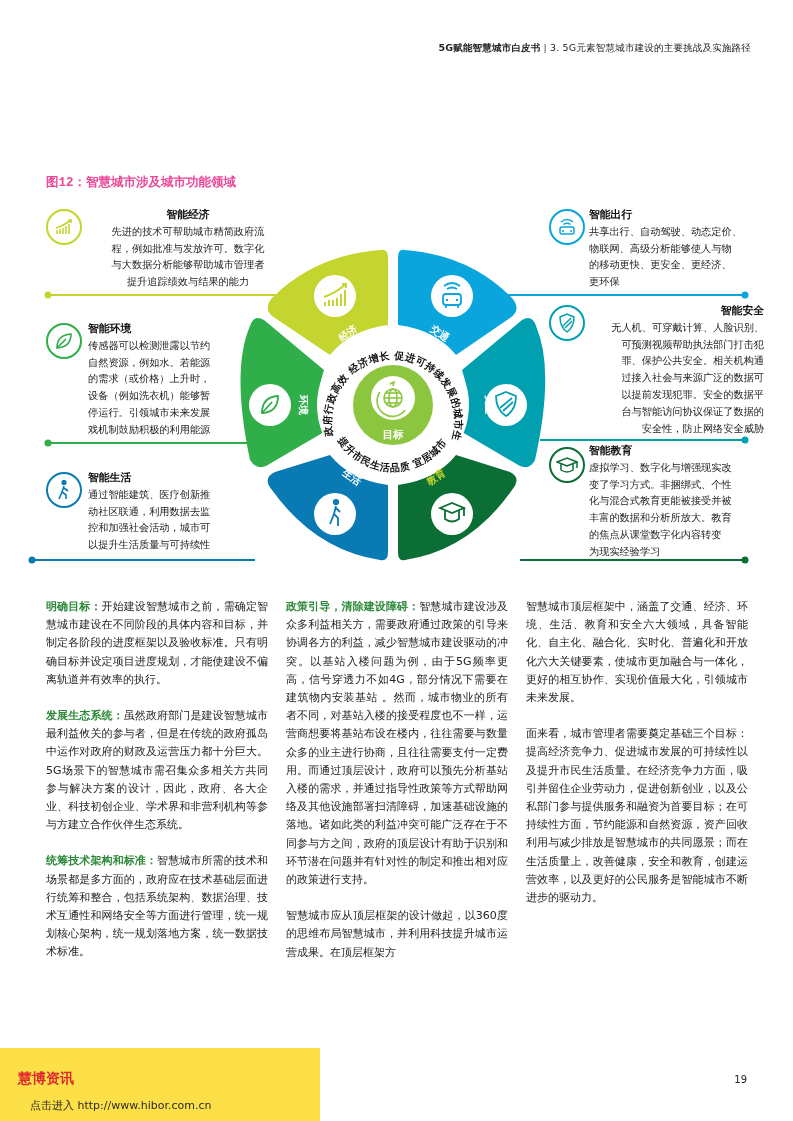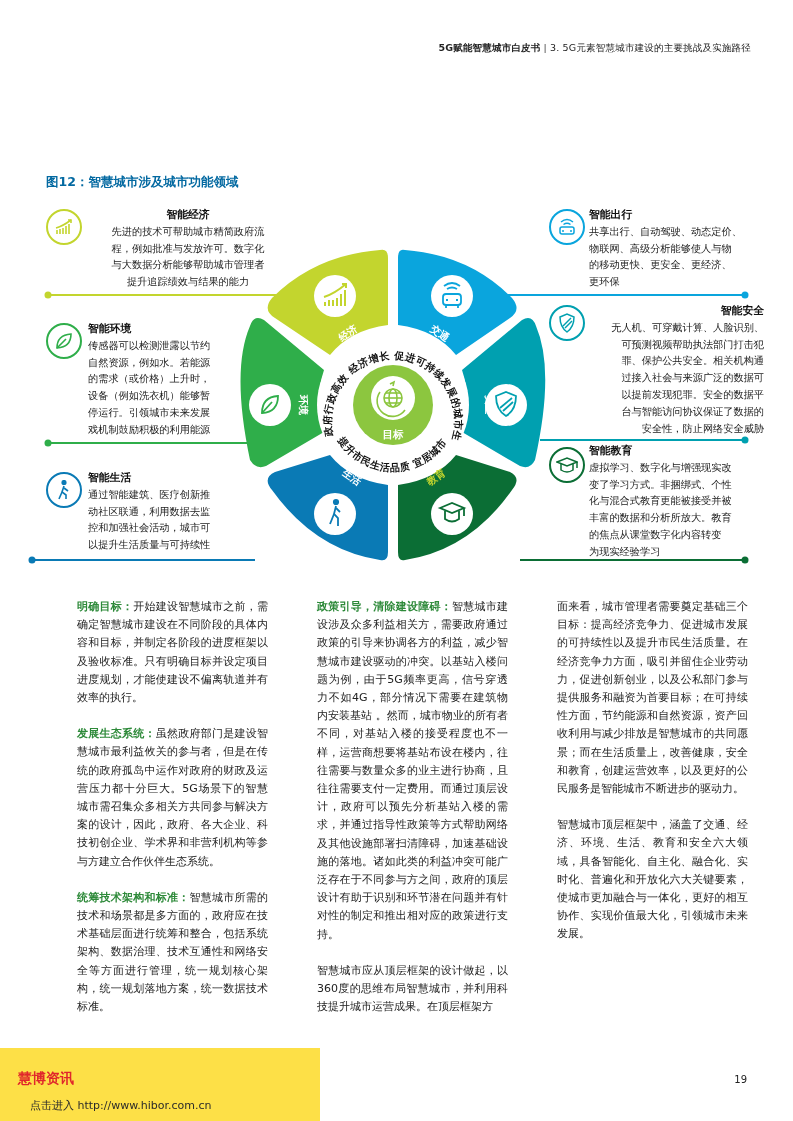--- a/index.html
+++ b/index.html
@@ -3,30 +3,30 @@
 <meta charset="utf-8">
 <style>
   * { margin: 0; padding: 0; box-sizing: border-box; }
   html, body { width: 793px; height: 1121px; background: #ffffff; overflow: hidden; }
   body { position: relative; font-family: "DejaVu Sans", "Liberation Sans", sans-serif; color: #1a1a1a; }
 
   .header { position: absolute; top: 42px; right: 42px; font-size: 9.5px; color: #222; white-space: nowrap; letter-spacing: 0.2px; }
   .header .bold { font-weight: bold; }
   .header .sep { margin: 0 3px; color: #444; }
 
-  .fig-title { position: absolute; left: 46px; top: 174px; font-size: 12.5px; font-weight: bold; color: #0369a1; }
+  .fig-title { position: absolute; left: 46px; top: 174px; font-size: 12.5px; font-weight: bold; color: #ec4899; font-family: Liberation Mono, monospace; }
 
   .domain { position: absolute; font-size: 10.2px; line-height: 16.8px; color: #222; }
   .domain .dtitle { font-weight: bold; font-size: 10.8px; color: #111; }
   .domain .ico { position: absolute; width: 36px; height: 36px; border-radius: 50%; border: 2px solid; background: #fff; display: flex; align-items: center; justify-content: center; }
 
   .wheel { position: absolute; left: 0; top: 0; width: 793px; height: 1121px; pointer-events: none; }
 
   .col { position: absolute; top: 598px; font-size: 11px; line-height: 18.2px; color: #222; text-align: justify; }
-  .col p { margin-bottom: 18px; margin-left: 31px; }
+  .col p { margin-bottom: 18px; }
   .col .kw { color: #2e8a3a; font-weight: bold; }
 
   .footer-black { position: absolute; left: 0; top: 1048px; width: 320px; height: 73px; background: #fde047; }
   .footer-brand { position: absolute; left: 18px; top: 22px; color: #e0272b; font-weight: bold; font-size: 14px; }
   .footer-link { position: absolute; left: 30px; top: 50px; color: #2a2a2a; font-size: 11px; }
   .page-num { position: absolute; right: 46px; top: 1074px; font-size: 10px; color: #222; }
 </style>
 </head>
 <body>
 
@@ -275,21 +275,21 @@
   <p><span class="kw">发展生态系统：</span><span>虽然政府部门是建设智慧城市最利益攸关的参与者，但是在传统的政府孤岛中运作对政府的财政及运营压力都十分巨大。5G场景下的智慧城市需召集众多相关方共同参与解决方案的设计，因此，政府、各大企业、科技初创企业、学术界和非营利机构等参与方建立合作伙伴生态系统。</span></p>
   <p><span class="kw">统筹技术架构和标准：</span><span>智慧城市所需的技术和场景都是多方面的，政府应在技术基础层面进行统筹和整合，包括系统架构、数据治理、技术互通性和网络安全等方面进行管理，统一规划核心架构，统一规划落地方案，统一数据技术标准。</span></p>
 </div>
 
 <div class="col" style="left:286px; width:222px;">
   <p><span class="kw">政策引导，清除建设障碍：</span><span>智慧城市建设涉及众多利益相关方，需要政府通过政策的引导来协调各方的利益，减少智慧城市建设驱动的冲突。以基站入楼问题为例，由于5G频率更高，信号穿透力不如4G，部分情况下需要在建筑物内安装基站 。然而，城市物业的所有者不同，对基站入楼的接受程度也不一样，运营商想要将基站布设在楼内，往往需要与数量众多的业主进行协商，且往往需要支付一定费用。而通过顶层设计，政府可以预先分析基站入楼的需求，并通过指导性政策等方式帮助网络及其他设施部署扫清障碍，加速基础设施的落地。诸如此类的利益冲突可能广泛存在于不同参与方之间，政府的顶层设计有助于识别和环节潜在问题并有针对性的制定和推出相对应的政策进行支持。</span></p>
   <p><span>智慧城市应从顶层框架的设计做起，以360度的思维布局智慧城市，并利用科技提升城市运营成果。在顶层框架方</span></p>
 </div>
 
 <div class="col" style="left:526px; width:222px;">
+  <p><span>智慧城市顶层框架中，涵盖了交通、经济、环境、生活、教育和安全六大领域，具备智能化、自主化、融合化、实时化、普遍化和开放化六大关键要素，使城市更加融合与一体化，更好的相互协作、实现价值最大化，引领城市未来发展。</span></p>
   <p><span>面来看，城市管理者需要奠定基础三个目标：提高经济竞争力、促进城市发展的可持续性以及提升市民生活质量。在经济竞争力方面，吸引并留住企业劳动力，促进创新创业，以及公私部门参与提供服务和融资为首要目标；在可持续性方面，节约能源和自然资源，资产回收利用与减少排放是智慧城市的共同愿景；而在生活质量上，改善健康，安全和教育，创建运营效率，以及更好的公民服务是智能城市不断进步的驱动力。</span></p>
-  <p><span>智慧城市顶层框架中，涵盖了交通、经济、环境、生活、教育和安全六大领域，具备智能化、自主化、融合化、实时化、普遍化和开放化六大关键要素，使城市更加融合与一体化，更好的相互协作、实现价值最大化，引领城市未来发展。</span></p>
 </div>
 
 <div class="footer-black">
   <div class="footer-brand">慧博资讯</div>
   <div class="footer-link">点击进入    http://www.hibor.com.cn</div>
 </div>
 <div class="page-num">19</div>
 
 </body></html>

